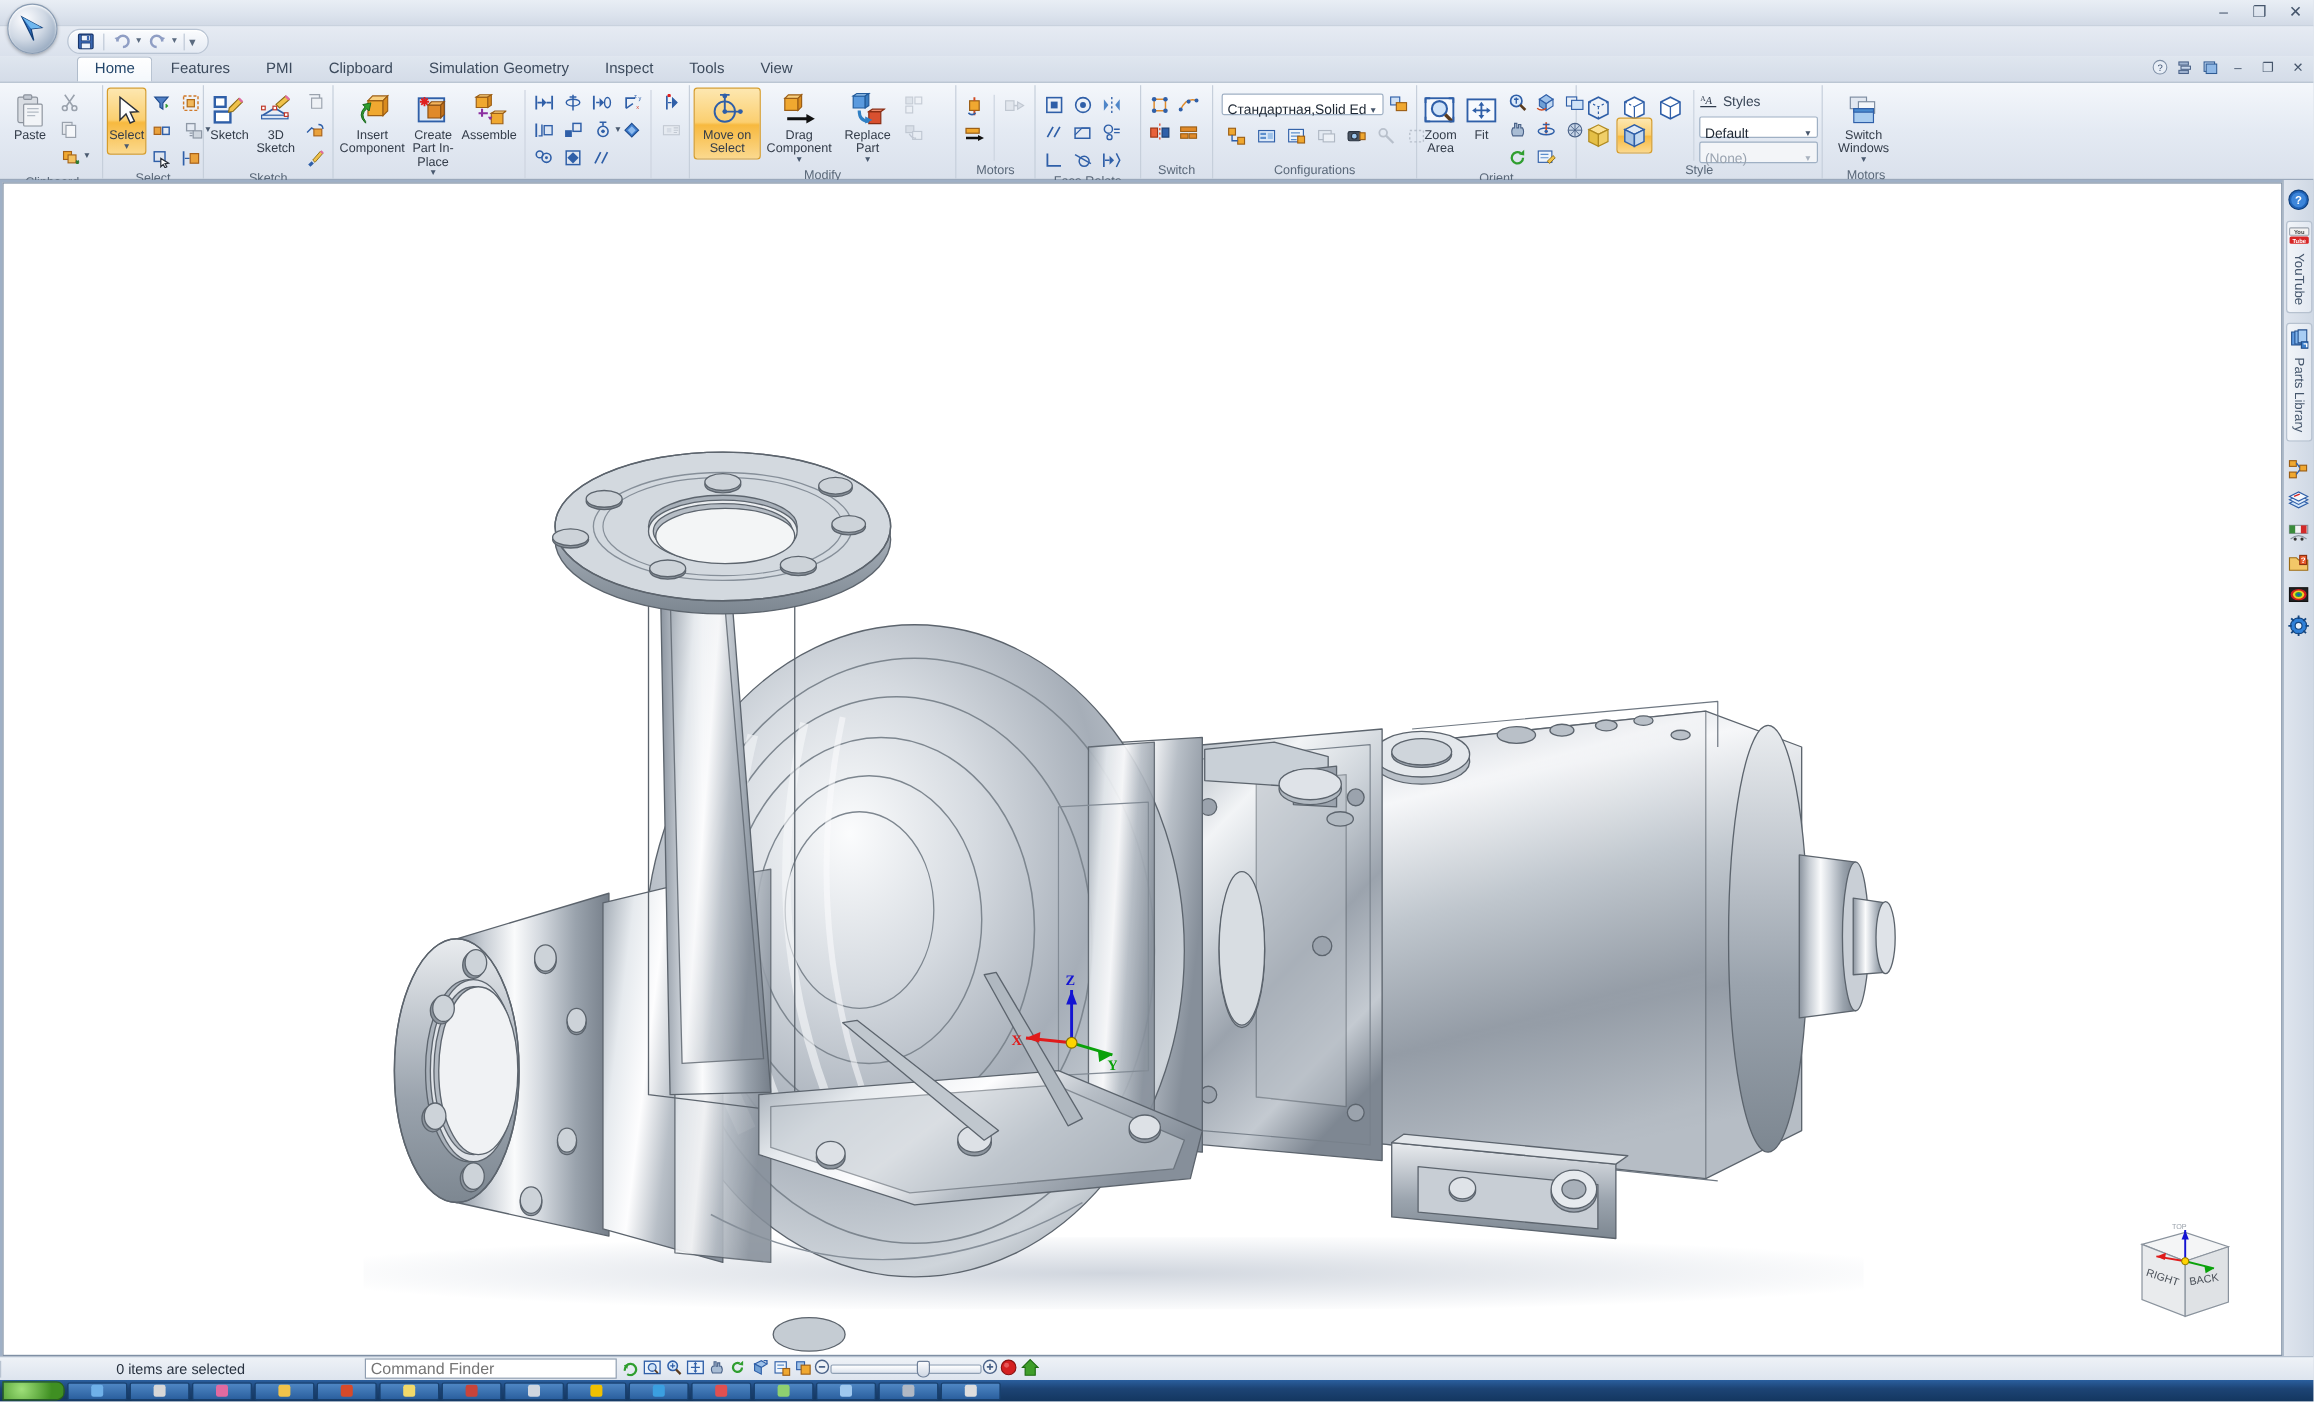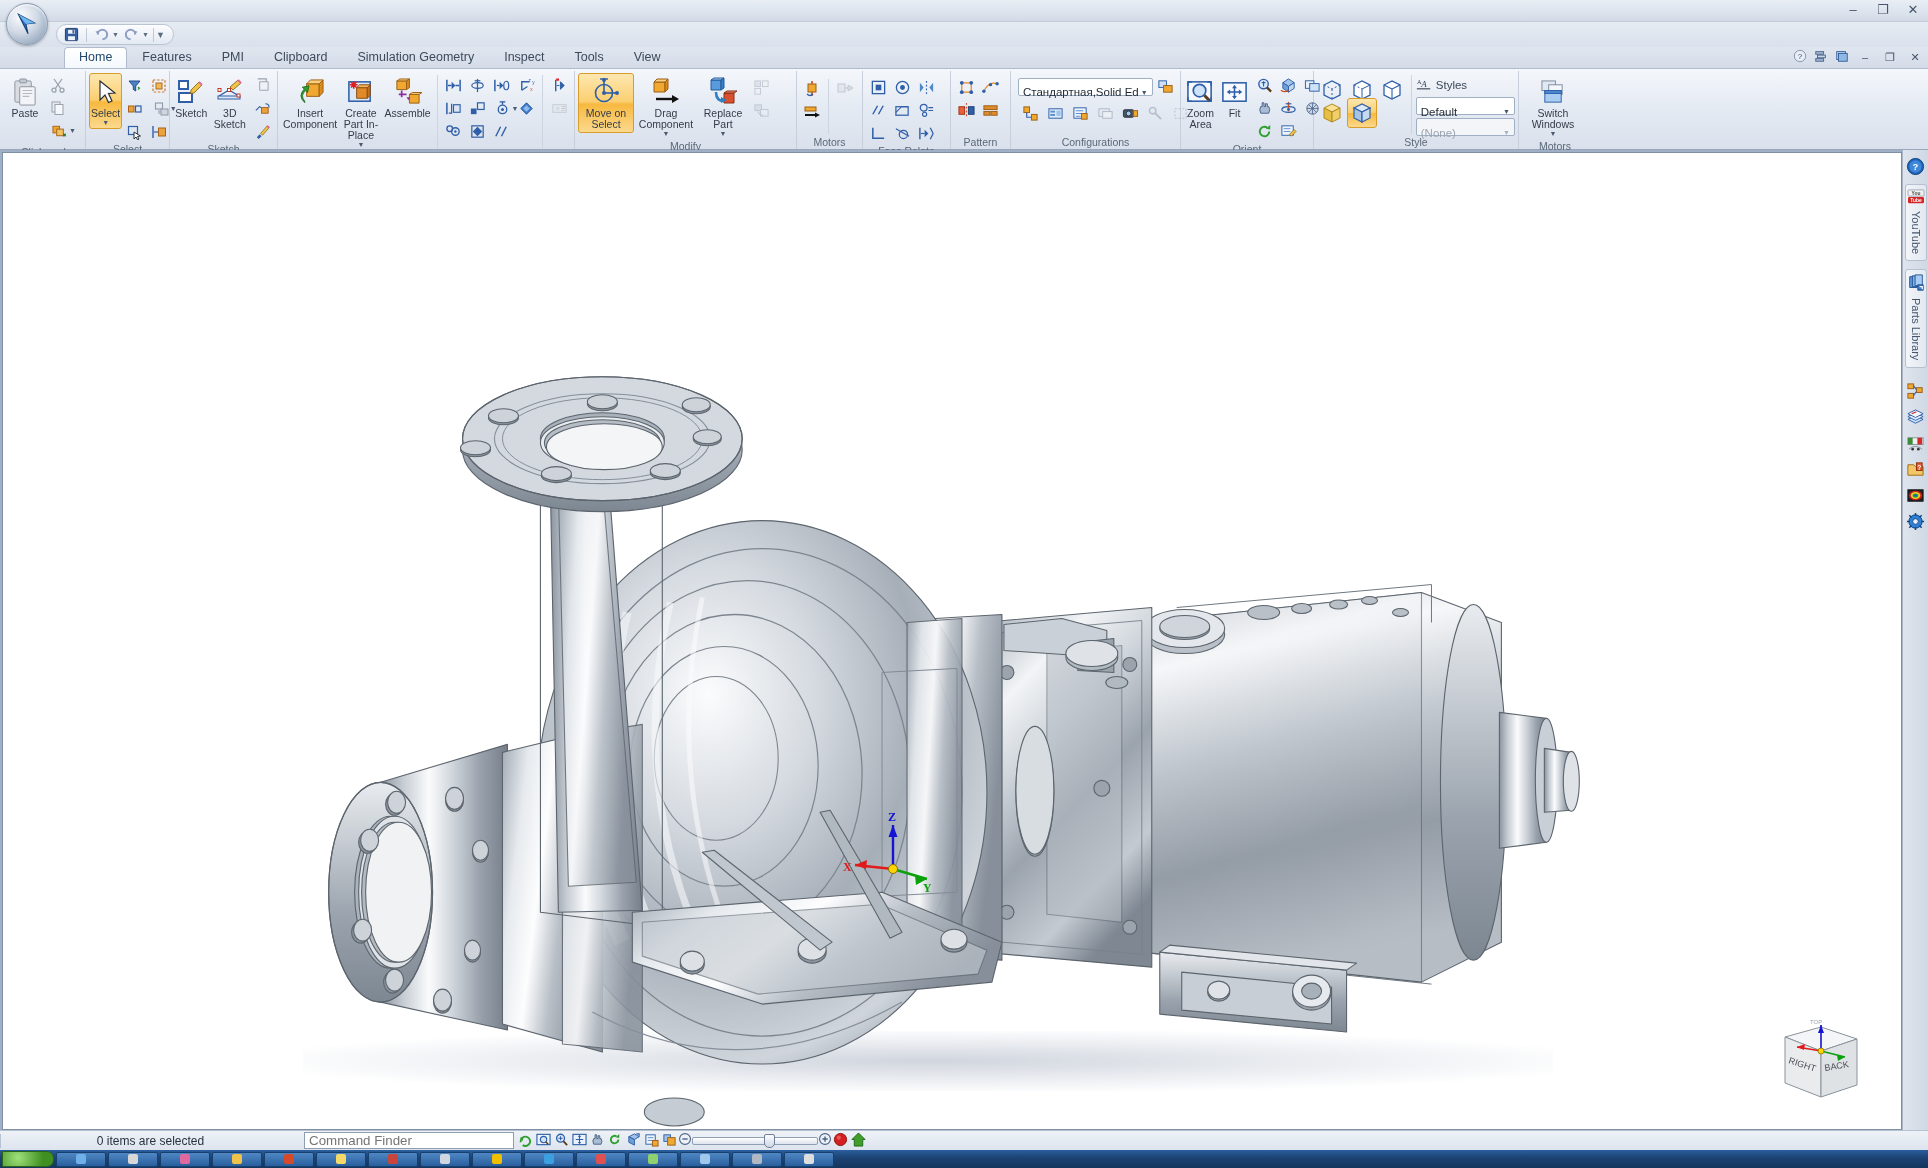--- a/index.html
+++ b/index.html
@@ -799,21 +799,21 @@
             </div>
           <div class="sm-btn">
               <svg width="17" height="17" viewBox="0 0 18 18">
                 <rect x="2" y="4" width="14" height="4" fill="#e08a2a" stroke="#9c5f16"></rect>
                 <rect x="2" y="10" width="6.5" height="4" fill="#e08a2a" stroke="#9c5f16"></rect>
                 <rect x="9.5" y="10" width="6.5" height="4" fill="#e08a2a" stroke="#9c5f16"></rect>
               </svg>
             </div>
         </div>
       </div>
-      <div class="rgroup-label">Pattern</div>
+      <div class="rgroup-label">Switch</div>
     </div>
 
     <div class="rgroup" style="width:170px;">
       <div class="rgroup-body" style="flex-direction:column; padding:4px 4px 0 4px;">
         <div style="display:flex; align-items:center; gap:3px; width:100%;">
           <div class="combo" style="flex:1;">
             <span class="cval">Стандартная,Solid Ed</span>
             <span class="carr">▼</span>
           </div>
           <div class="sm-btn">

